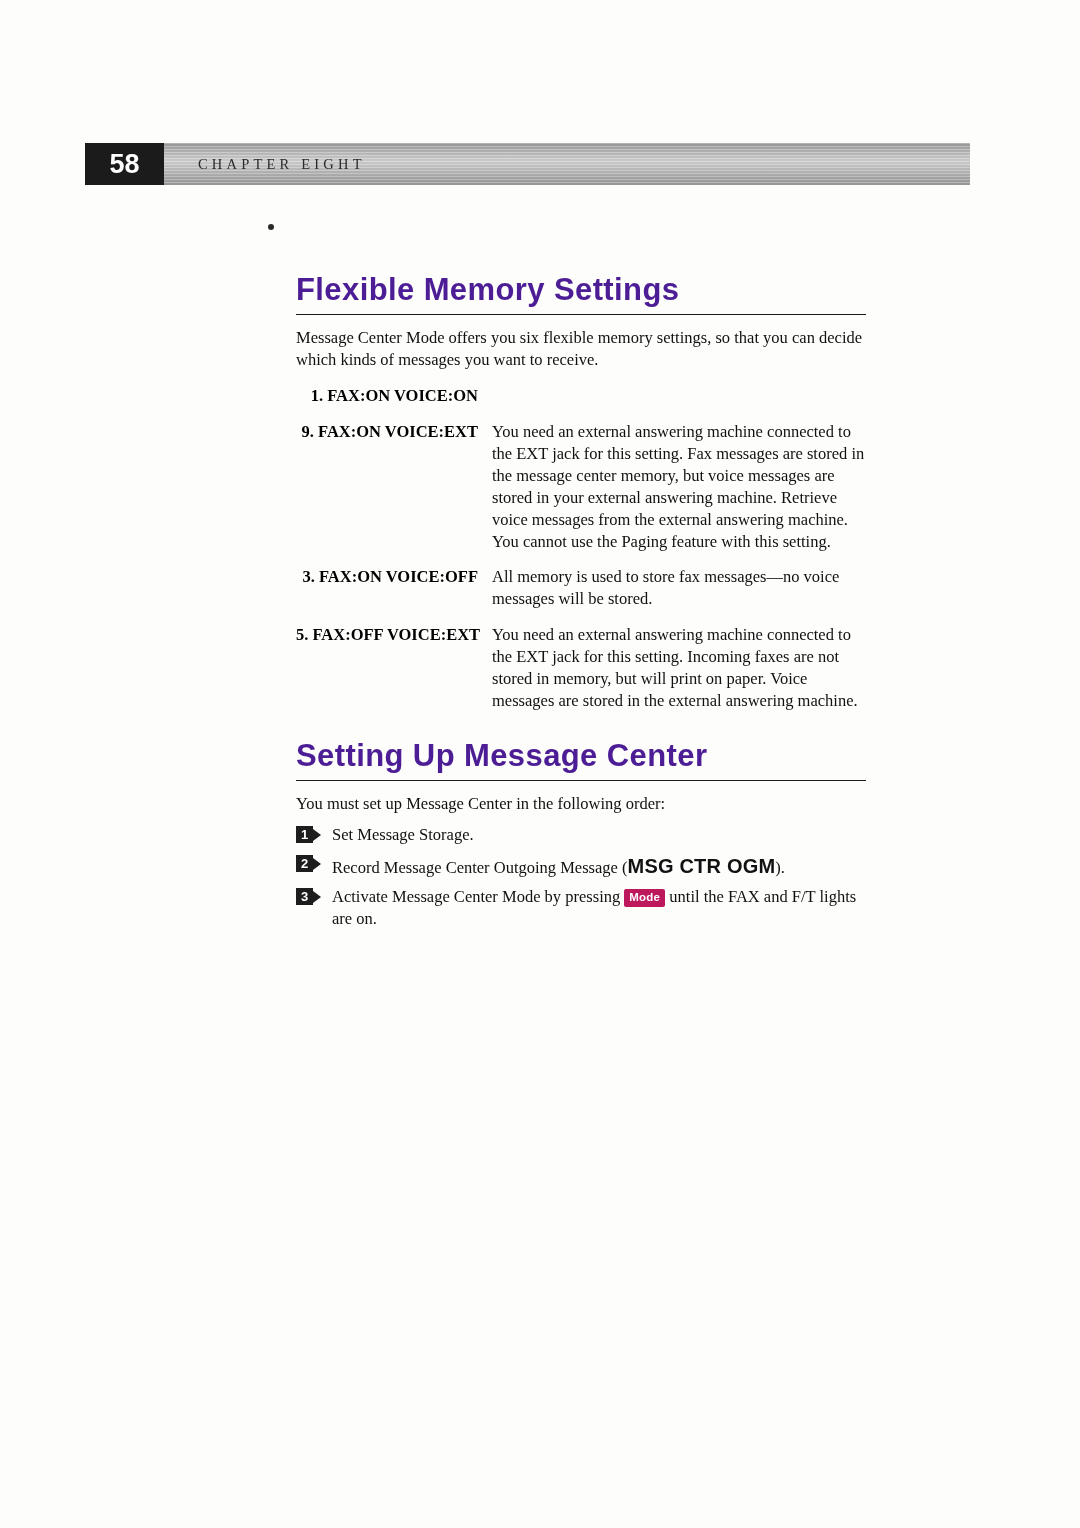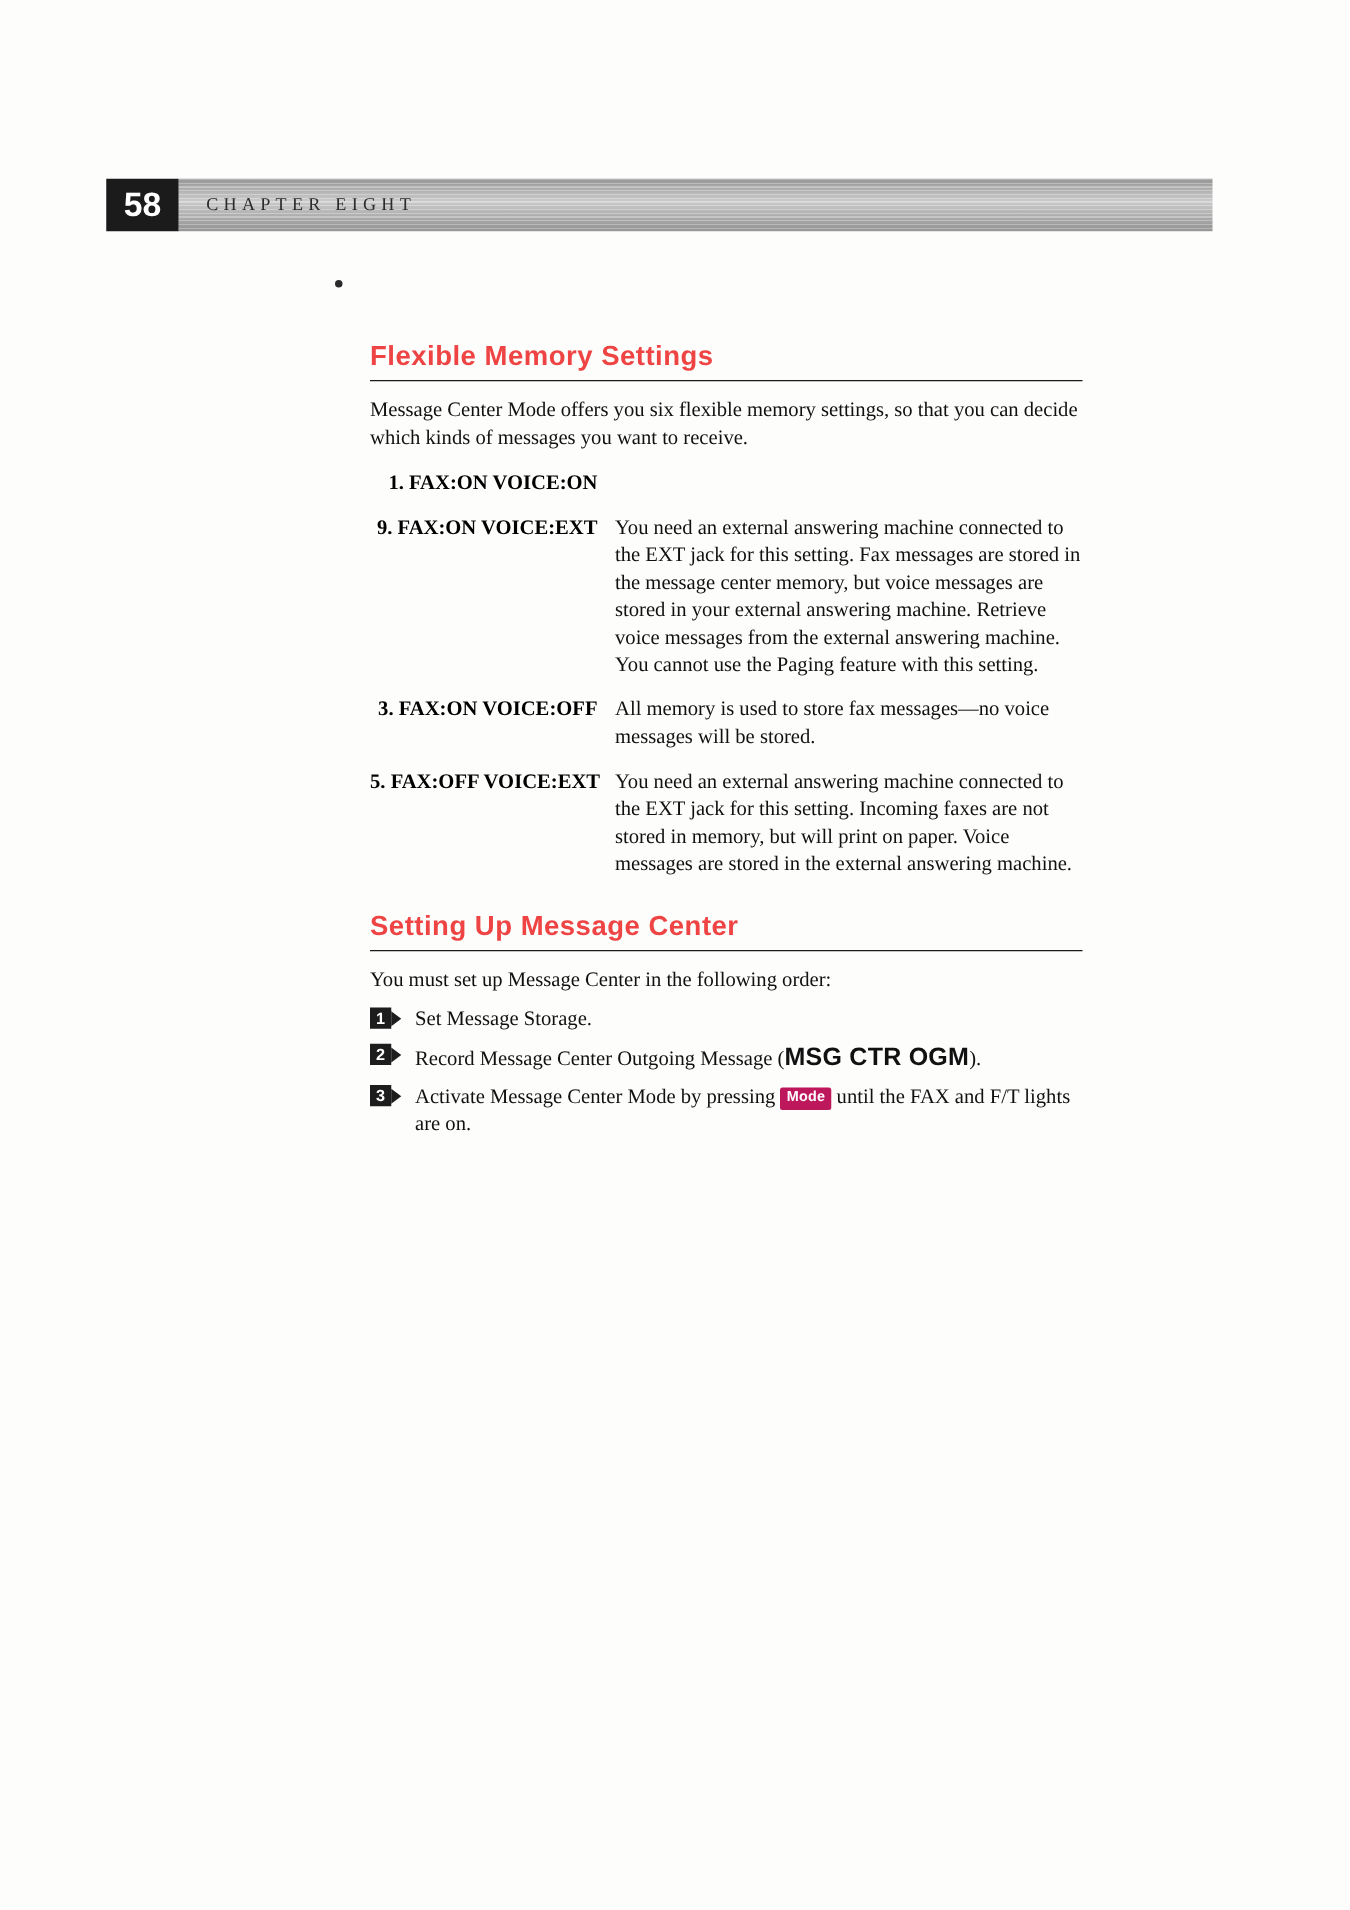--- a/index.html
+++ b/index.html
@@ -28,40 +28,41 @@
   .header {
     position: absolute;
     left: 85px;
     top: 143px;
     width: 885px;
     height: 42px;
     display: flex;
     align-items: stretch;
   }
   .page-number-box {
-    width: 58px;
+    width: 79px;
     background: #1b1b1b;
     color: #ffffff;
     display: flex;
     align-items: center;
     justify-content: center;
     font-family: "Liberation Sans", sans-serif;
     font-weight: bold;
     font-size: 27px;
     letter-spacing: 0px;
   }
   .chapter-band {
     flex: 1;
     background: linear-gradient(to bottom,
         #9a9a9a 0%, #a9a9a9 12%, #bdbdbd 26%,
         #cfcfcf 42%, #c2c2c2 58%, #b0b0b0 74%,
         #a2a2a2 88%, #9b9b9b 100%);
     display: flex;
     align-items: center;
     position: relative;
+    padding-left: 12px;
   }
   .chapter-band::after {
     content: "";
     position: absolute;
     left: 0; right: 0; top: 0; bottom: 0;
     background: repeating-linear-gradient(
       to bottom,
       rgba(255,255,255,0.25) 0px,
       rgba(255,255,255,0.25) 1px,
       rgba(0,0,0,0.03) 1px,
@@ -92,24 +93,24 @@
   .content {
     position: absolute;
     left: 296px;
     top: 272px;
     width: 570px;
   }
 
   h1.section-title {
     font-family: "Liberation Sans", sans-serif;
     font-weight: bold;
-    font-size: 22px;
+    font-size: 31px;
     letter-spacing: 0.4px;
     margin: 0 0 6px 0;
-    color: #ef4444;
+    color: #4c1d95;
   }
   .rule {
     border-bottom: 1.6px solid #1a1a1a;
     margin: 0 0 12px 0;
     width: 100%;
   }
 
   p.intro {
     margin: 0 0 14px 0;
     font-size: 16.5px;

